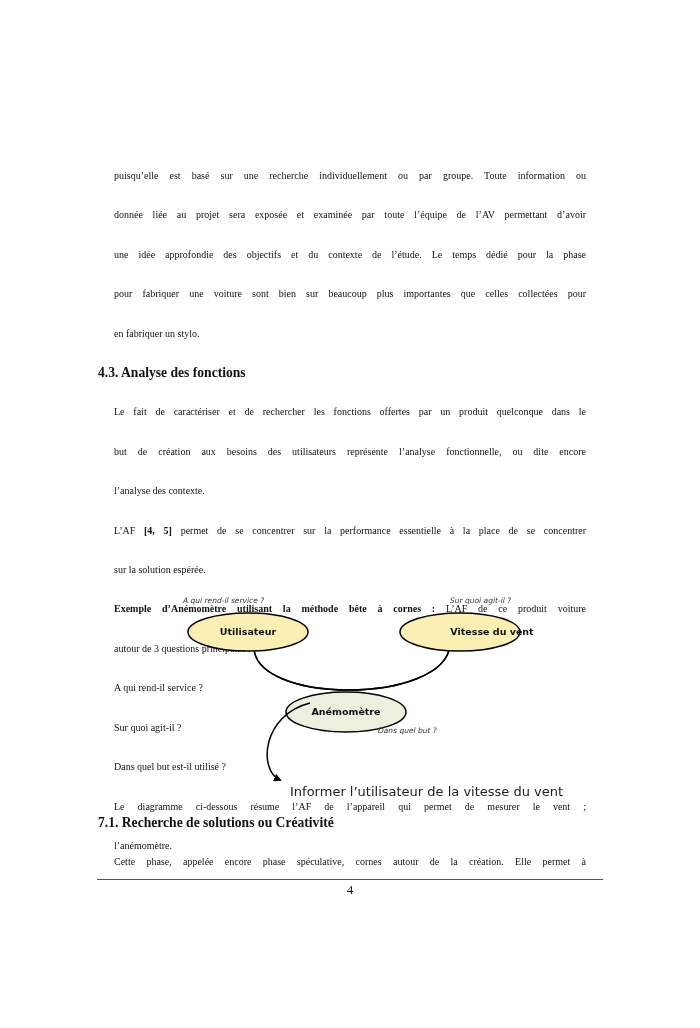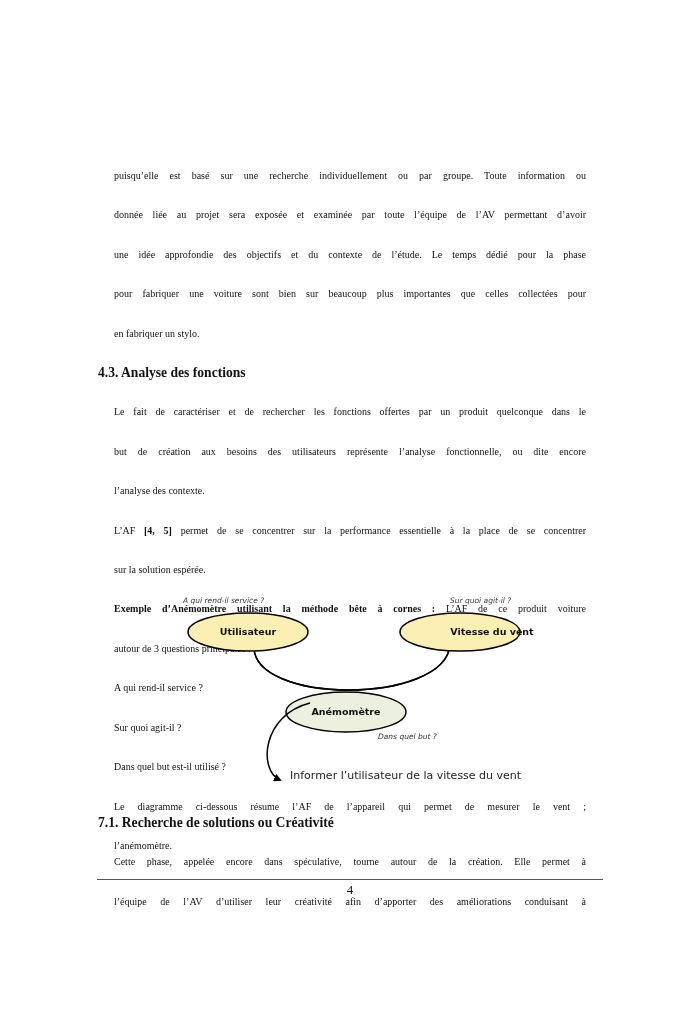--- a/index.html
+++ b/index.html
@@ -80,24 +80,23 @@
     <ellipse cx="460" cy="42" rx="60" ry="19" fill="#fcefb4" stroke="#000" stroke-width="1.5"></ellipse>
 
     <path d="M310,113 C262,125 258,180 280,190" fill="none" stroke="#000" stroke-width="1.5" marker-end="url(#arrowhead)"></path>
   </svg>
 
   <span class="dlabel italic" style="left:183px; top:6px;">A qui rend-il service ?</span>
   <span class="dlabel italic" style="left:450px; top:6px;">Sur quoi agit-il ?</span>
   <span class="dlabel node-label" style="left:248px; top:36px;">Utilisateur</span>
   <span class="dlabel node-label" style="left:460px; top:36px;margin-left:32px;">Vitesse du vent</span>
   <span class="dlabel node-label" style="left:346px; top:116px;">Anémomètre</span>
-  <span class="dlabel italic" style="left:378px; top:142px;">Dans quel but ?</span>
-  <span class="dlabel" style="left:290px; top:179px; font-size:11px;text-align:right;">Informer l’utilisateur de la vitesse du vent</span>
+  <span class="dlabel italic" style="left:378px; top:136px;">Dans quel but ?</span>
+  <span class="dlabel" style="left:290px; top:194px; font-size:13px;text-align:right;">Informer l’utilisateur de la vitesse du vent</span>
 </div>
 
 <div class="bottom">
   <p class="h">7.1. Recherche de solutions ou Créativité</p>
-  <p class="p line-j">Cette phase, appelée encore dans spéculative, tourne autour de la création. Elle permet à</p>
-  <p class="p line-j">l’équipe de l’AV d’utiliser leur créativité afin d’apporter des améliorations conduisant à</p>
+  <p class="p line-j">Cette phase, appelée encore phase spéculative, cornes autour de la création. Elle permet à</p>
 </div>
 
 <div class="footer-line"></div>
 <div class="page-num">4</div>
 
 </body></html>

